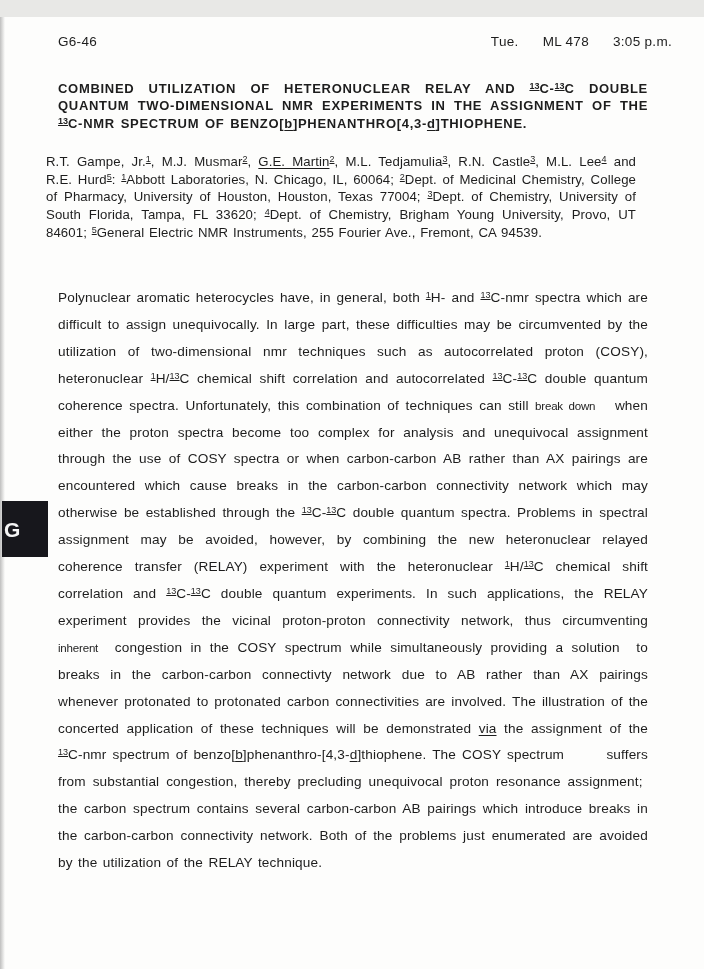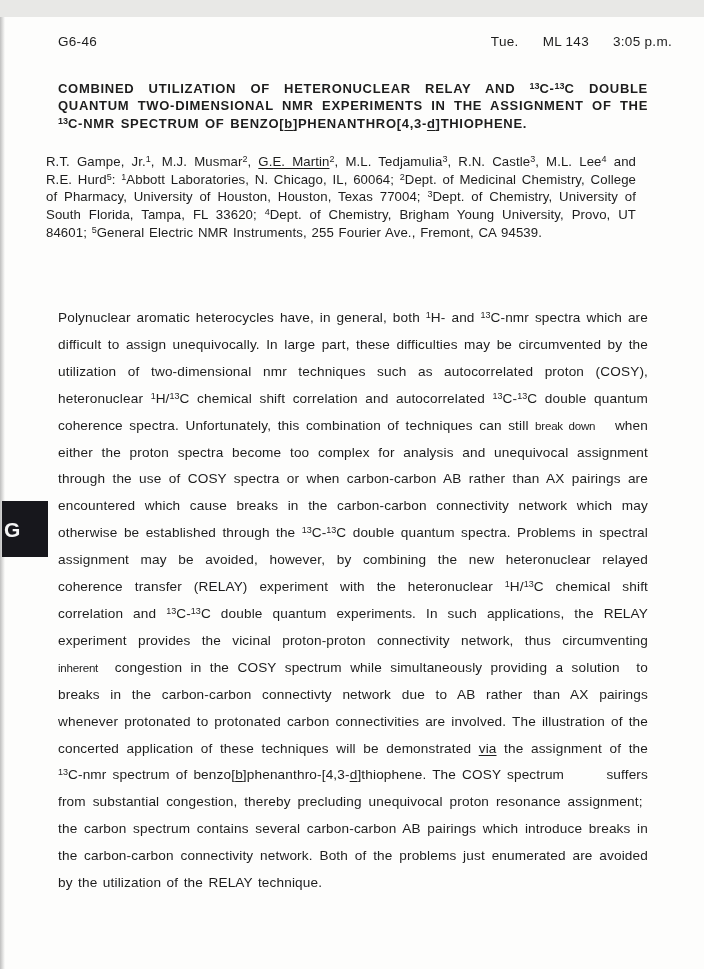--- a/index.html
+++ b/index.html
@@ -30,26 +30,26 @@
     letter-spacing:.7px; word-spacing:1.5px;
     text-align:justify;
   }
   .authors-block {
     position:absolute; top:136px; left:46px; width:590px;
     font-size:13.2px; line-height:17.7px;
     letter-spacing:.1px; word-spacing:1px;
     text-align:justify;
   }
   .abstract-block {
-    position:absolute; top:288px; left:58px; width:590px;
+    position:absolute; top:268px; left:58px; width:590px;
     font-size:13.6px; line-height:26.9px;
     letter-spacing:.15px; word-spacing:1.5px;
     text-align:justify;
   }
-  sup { font-size:9px; line-height:0; vertical-align:4px; letter-spacing:0; }
+  sup { font-size:9px; line-height:0; vertical-align:4px; letter-spacing:0;text-decoration:underline; }
   u { text-decoration:underline; text-underline-offset:2px; }
   .ins { font-size:.85em; letter-spacing:-.2px; }
   .g-tab {
     position:absolute; left:2px; top:484px; width:46px; height:56px;
     background:#17171c;
     display:flex; align-items:center; justify-content:flex-start;
     padding-left:2px; box-sizing:border-box;
   }
   .g-tab-letter {
     color:#f5f5f5; font-weight:bold; font-size:21px; line-height:1;
@@ -64,21 +64,21 @@
 <body>
 
 <div class="page">
 
   <div class="left-edge-shadow"></div>
 
   <div class="header">
     <span>G6-46</span>
     <span class="session">
       <span>Tue.</span>
-      <span>ML 143</span>
+      <span>ML 478</span>
       <span>3:05 p.m.</span>
     </span>
   </div>
 
   <div class="title-block">COMBINED UTILIZATION OF HETERONUCLEAR RELAY AND <sup>13</sup>C-<sup>13</sup>C DOUBLE QUANTUM TWO-DIMENSIONAL NMR EXPERIMENTS IN THE ASSIGNMENT OF THE <sup>13</sup>C-NMR SPECTRUM OF BENZO[<u>b</u>]PHENANTHRO[4,3-<u>d</u>]THIOPHENE.</div>
 
   <div class="authors-block">R.T. Gampe, Jr.<sup>1</sup>, M.J. Musmar<sup>2</sup>, <u>G.E. Martin</u><sup>2</sup>, M.L. Tedjamulia<sup>3</sup>, R.N. Castle<sup>3</sup>, M.L. Lee<sup>4</sup> and R.E. Hurd<sup>5</sup>: <sup>1</sup>Abbott Laboratories, N. Chicago, IL, 60064; <sup>2</sup>Dept. of Medicinal Chemistry, College of Pharmacy, University of Houston, Houston, Texas 77004; <sup>3</sup>Dept. of Chemistry, University of South Florida, Tampa, FL 33620; <sup>4</sup>Dept. of Chemistry, Brigham Young University, Provo, UT 84601; <sup>5</sup>General Electric NMR Instruments, 255 Fourier Ave., Fremont, CA 94539.</div>
 
   <div class="abstract-block">Polynuclear aromatic heterocycles have, in general, both <sup>1</sup>H- and <sup>13</sup>C-nmr spectra which are difficult to assign unequivocally. In large part, these difficulties may be circumvented by the utilization of two-dimensional nmr techniques such as autocorrelated proton (COSY), heteronuclear <sup>1</sup>H/<sup>13</sup>C chemical shift correlation and autocorrelated <sup>13</sup>C-<sup>13</sup>C double quantum coherence spectra. Unfortunately, this combination of techniques can still <span class="ins">break down</span>&nbsp;&nbsp; when either the proton spectra become too complex for analysis and unequivocal assignment through the use of COSY spectra or when carbon-carbon AB rather than AX pairings are encountered which cause breaks in the carbon-carbon connectivity network which may otherwise be established through the <sup>13</sup>C-<sup>13</sup>C double quantum spectra. Problems in spectral assignment may be avoided, however, by combining the new heteronuclear relayed coherence transfer (RELAY) experiment with the heteronuclear <sup>1</sup>H/<sup>13</sup>C chemical shift correlation and <sup>13</sup>C-<sup>13</sup>C double quantum experiments. In such applications, the RELAY experiment provides the vicinal proton-proton connectivity network, thus circumventing <span class="ins">inherent</span>&nbsp; congestion in the COSY spectrum while simultaneously providing a solution&nbsp; to breaks in the carbon-carbon connectivty network due to AB rather than AX pairings whenever protonated to protonated carbon connectivities are involved. The illustration of the concerted application of these techniques will be demonstrated <u>via</u> the assignment of the <sup>13</sup>C-nmr spectrum of benzo[<u>b</u>]phenanthro-[4,3-<u>d</u>]thiophene. The COSY spectrum&nbsp;&nbsp;&nbsp;&nbsp;&nbsp;&nbsp; suffers from substantial congestion, thereby precluding unequivocal proton resonance assignment;&nbsp; the carbon spectrum contains several carbon-carbon AB pairings which introduce breaks in the carbon-carbon connectivity network. Both of the problems just enumerated are avoided by the utilization of the RELAY technique.</div>
 

